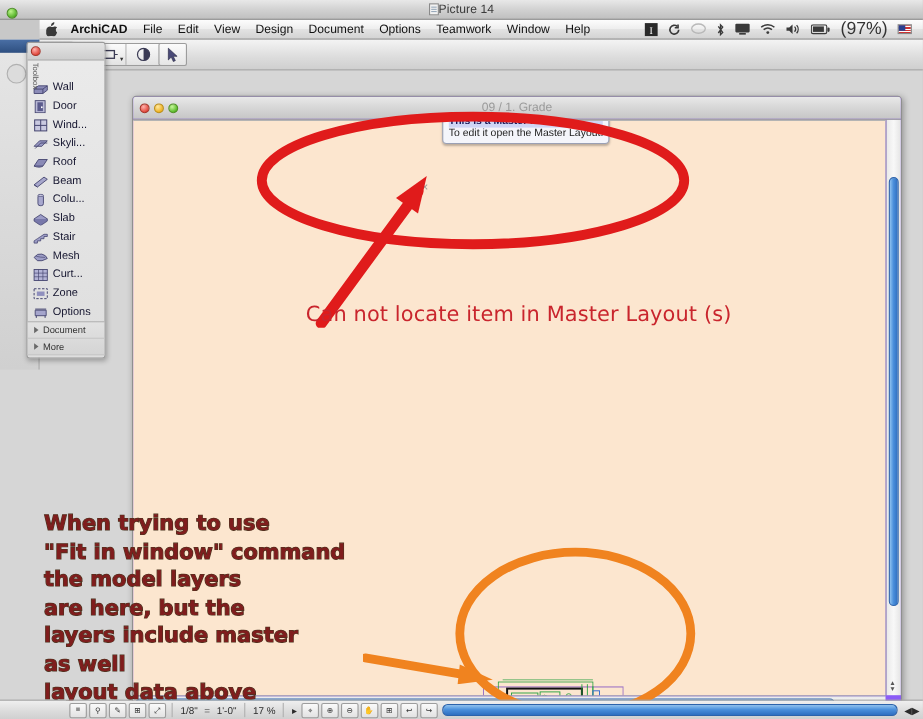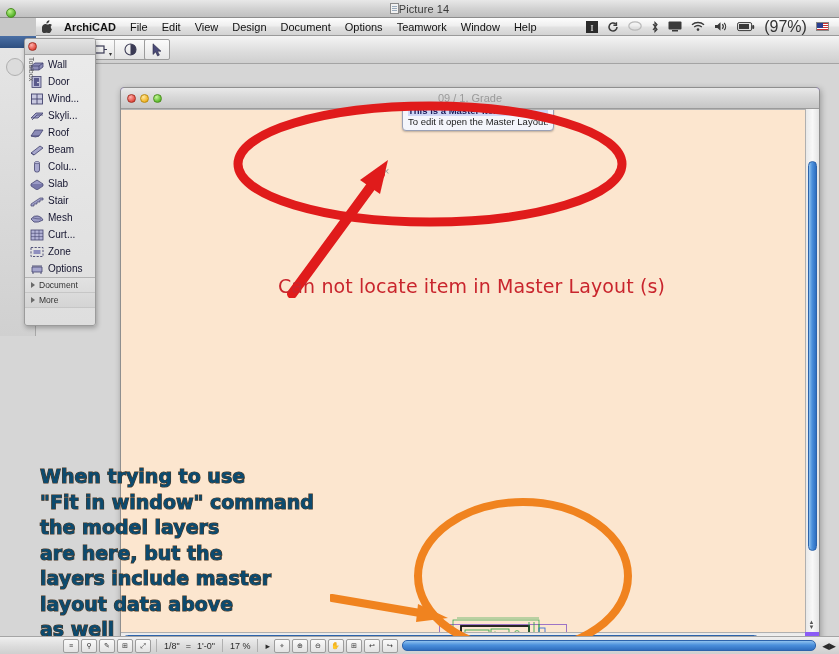--- a/index.html
+++ b/index.html
@@ -131,21 +131,21 @@
     height:16px; background:linear-gradient(to bottom,#e4e4e4,#cdcdcd);
     border-bottom:1px solid #a6a6a6;
     display:flex; align-items:center; padding-left:3px; gap:3px;
   }
   .pdot{width:9px;height:9px;border-radius:50%;}
   .pdot.red{background:radial-gradient(circle at 35% 30%,#ffb1ac,#e24b40 70%,#b5291e);border:1px solid #a43227;}
   #palette .p-sub {
     font-size:7px;color:#555; writing-mode:vertical-rl; height:40px;
     position:absolute; left:3px; top:18px;
   }
-  #palette .p-list { padding-top:1px; }
+  #palette .p-list { padding-top:16px; }
   #palette .p-item {
     display:flex; align-items:center; gap:4px;
     height:17px; padding-left:5px;
     font-size:10px; color:#14142e;
   }
   #palette .p-item .ico {
     width:14px;height:13px;flex:0 0 14px;
     display:flex;align-items:center;justify-content:center;
   }
   #palette .p-foot {
@@ -265,21 +265,21 @@
     font-family:"DejaVu Sans", sans-serif;
     font-size:19px; font-weight:500; line-height:28px;
     color:#c9252d; letter-spacing:.1px;
   }
   #orgEllipse { left:412px; top:460px; width:222px; height:160px; }
   #orgArrow { left:330px; top:556px; width:122px; height:30px; }
   #orgText {
     left:40px; top:428px; z-index:61;
     font-family:"DejaVu Sans", sans-serif;
     font-size:19px; font-weight:bold; line-height:25.5px;
-    color:#0c4a6e;
+    color:#7f1d1d;
     -webkit-text-stroke:1.1px #4a3520;
     paint-order: stroke fill;
   }
 
   
   #statusbar{
     position:absolute; left:0; bottom:0; width:839px; height:18px;
     background:linear-gradient(to bottom,#efefef,#dcdcdc 55%,#cfcfcf);
     border-top:1px solid #a5a5a5;
     display:flex; align-items:center;
@@ -655,22 +655,22 @@
     <path d="M2 6 L96 22" stroke="#f0831f" stroke-width="8" stroke-linecap="round"></path>
     <path d="M118 26 L88 12 L86 30 Z" fill="#f0831f"></path>
   </svg>
 
   <div class="anno" id="orgText">
     <div>When trying to use</div>
     <div>"Fit in window" command</div>
     <div>the model layers</div>
     <div>are here, but the</div>
     <div>layers include master</div>
+    <div>as well</div>
     <div>layout data above</div>
-    <div>as well</div>
   </div>
 
 </div>
 
 <div id="statusbar">
   <div style="width:62px"></div>
   <div class="sb-ico">≡</div>
   <div class="sb-ico">⚲</div>
   <div class="sb-ico">✎</div>
   <div class="sb-ico">⊞</div>

